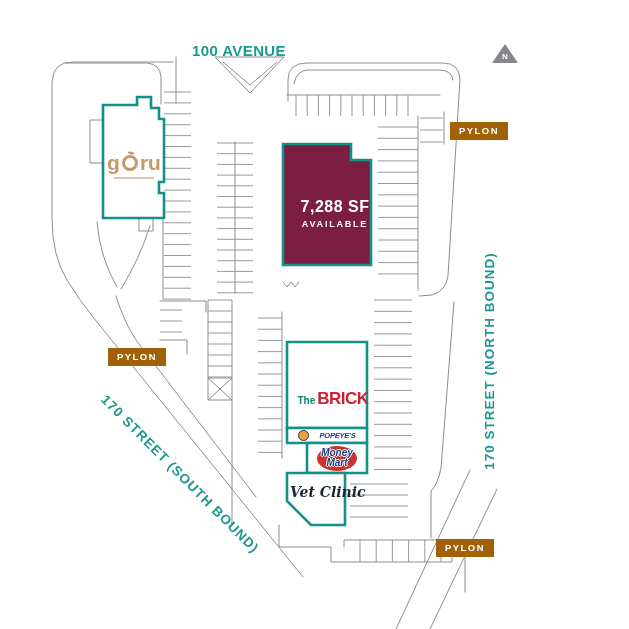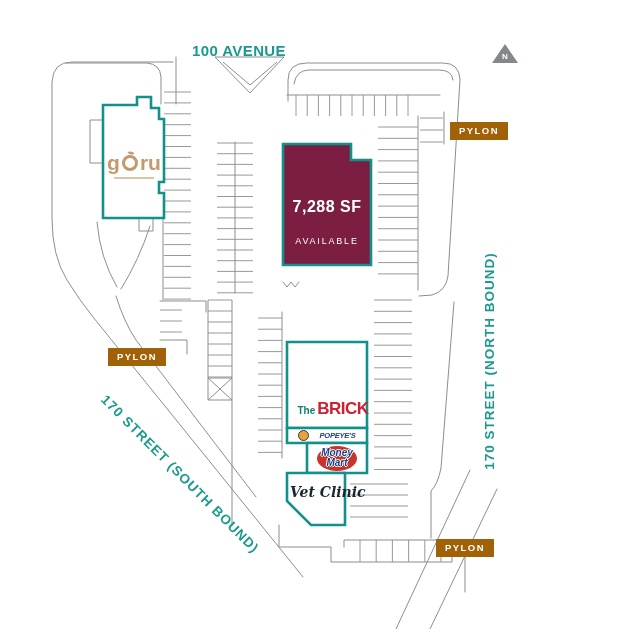--- a/index.html
+++ b/index.html
@@ -25,36 +25,36 @@
             color:#fff;font-size:8px;font-weight:bold;}
 
   
   .pylon{width:58px;height:18px;background:#a16207;color:#fff;font-size:9.5px;
          font-weight:bold;letter-spacing:1.5px;text-align:center;line-height:18px;}
   .pylon-right{left:450px;top:122px;}
   .pylon-left{left:108px;top:348px;}
   .pylon-bottom{left:436px;top:539px;}
 
   
-  .avail{left:283px;top:198px;width:88px;text-align:center;color:#fff;}
+  .avail{left:283px;top:198px;width:88px;text-align:center;color:#fff;padding-left:8px;}
   .avail .sf{font-size:16px;font-weight:bold;letter-spacing:.5px;}
-  .avail .st{font-size:9px;font-weight:400;letter-spacing:1.8px;margin-top:20px;}
+  .avail .st{font-size:9px;font-weight:700;letter-spacing:1.8px;margin-top:3px;}
 
   
   .guru{left:104px;top:152px;width:60px;text-align:center;color:#c49a6c;}
   .guru .row{display:flex;align-items:center;justify-content:center;gap:1px;
              font-size:21px;font-weight:600;line-height:1;}
   .guru .o{position:relative;display:inline-block;width:10px;height:10px;
            border:3px solid #c49a6c;border-radius:50%;margin:0 1px;}
   .guru .leaf{position:absolute;left:3px;top:-7px;width:6px;height:4px;background:#c49a6c;
               border-radius:0 100% 0 100%;transform:rotate(-18deg);}
   .guru .tag{width:40px;height:2px;background:#dcc6a8;margin:4px auto 0;}
 
   
-  .brick{left:289px;top:399px;width:88px;display:flex;align-items:baseline;
+  .brick{left:289px;top:389px;width:88px;display:flex;align-items:baseline;
          justify-content:center;gap:2px;white-space:nowrap;}
   .brick .the{font-size:10px;font-weight:600;color:#0c7f6f;}
   .brick .bk{font-size:17px;font-weight:800;color:#ce2030;letter-spacing:-.5px;}
 
   
   .popeyes{left:294px;top:429px;width:66px;height:13px;display:flex;align-items:center;
            justify-content:center;gap:10px;}
   .popeyes .fig{width:9px;height:9px;border-radius:50%;background:#e8a33d;
                 border:1px solid #3a3a3a;flex:0 0 auto;}
   .popeyes .txt{font-size:7.5px;font-weight:800;font-style:italic;color:#1f3e7e;

